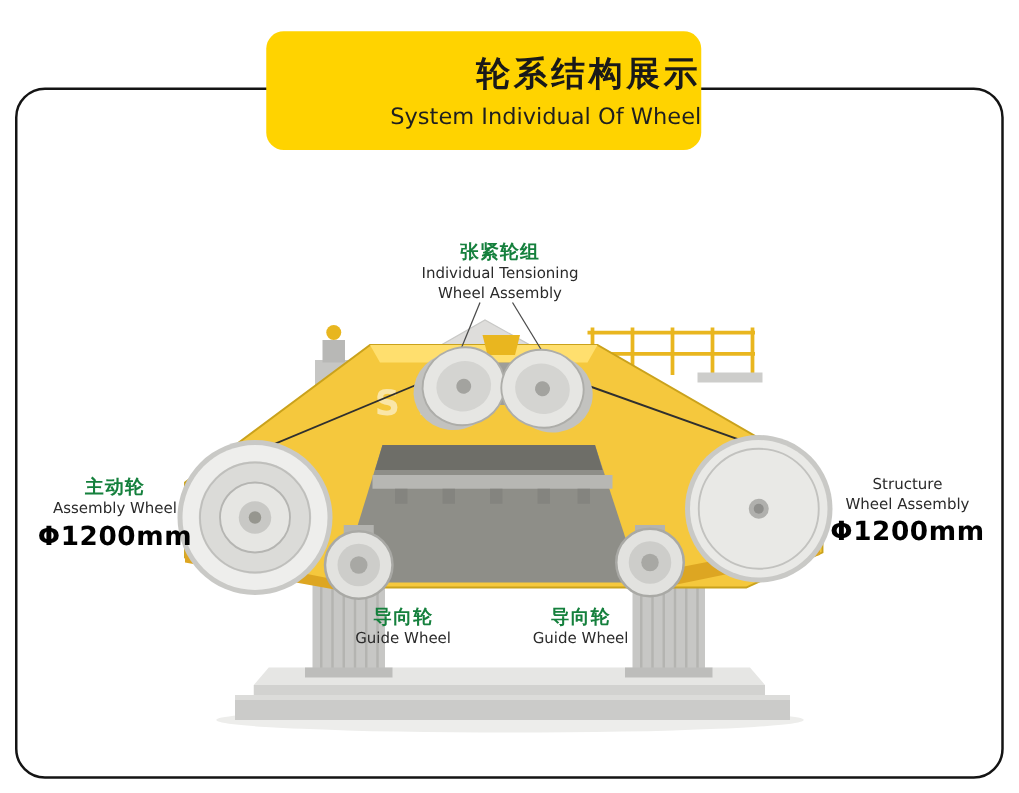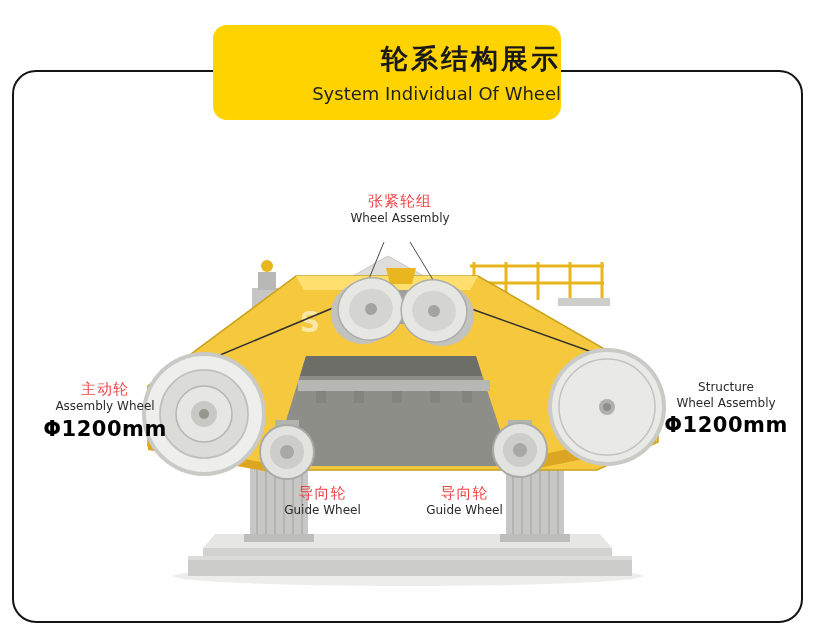--- a/index.html
+++ b/index.html
@@ -13,25 +13,25 @@
   }
   .banner {
     position:absolute; left:213px; top:25px; width:348px; height:95px;
     background:#FFD300; border-radius:14px; z-index:5;
     display:flex; flex-direction:column; align-items:flex-end; justify-content:center;
   }
   .banner-zh { font-size:27px; font-weight:bold; color:#191919; letter-spacing:3px; }
   .banner-en { font-size:18px; font-weight:500; color:#1f1f1f; margin-top:6px; }
   .art { position:absolute; left:0; top:0; z-index:2; }
   .label { position:absolute; text-align:center; z-index:6; color:#1c1c1c; }
-  .lbl-zh { font-size:15px; font-weight:normal; letter-spacing:1px; color:#ef4444; }
+  .lbl-zh { font-size:15px; font-weight:bold; letter-spacing:1px; color:#15803d; }
   .lbl-en { font-size:12px; line-height:1.3; color:#2a2a2a; }
   .lbl-size { font-size:21px; font-weight:bold; color:#000000; margin-top:2px; letter-spacing:0.5px; }
   .label-tensioning { left:308px; top:192px; width:184px; }
-  .label-driving { left:28px; top:380px; width:128px;margin-left:13px; }
+  .label-driving { left:28px; top:380px; width:128px; }
   .label-driven { left:662px; top:380px; width:128px; }
   .label-guide-left { left:270px; top:484px; width:105px; }
   .label-guide-right { left:412px; top:484px; width:105px; }
 </style>
 </head>
 <body>
 
 <div class="frame"></div>
 
 <div class="banner">
@@ -166,20 +166,21 @@
   <g>
     <rect x="508" y="420" width="24" height="24" fill="#b3b3af"></rect>
     <circle cx="520" cy="450" r="27" fill="#e2e2df" stroke="#a9a9a5" stroke-width="2"></circle>
     <circle cx="520" cy="450" r="17" fill="#cdcdca"></circle>
     <circle cx="520" cy="450" r="7" fill="#a8a8a4"></circle>
   </g>
 </svg>
 
 <div class="label label-tensioning">
   <div class="lbl-zh">张紧轮组</div>
+  <div class="lbl-en">Individual Tensioning</div>
   <div class="lbl-en">Wheel Assembly</div>
 </div>
 
 <div class="label label-driving">
   <div class="lbl-zh">主动轮</div>
   <div class="lbl-en">Assembly Wheel</div>
   <div class="lbl-size">Φ1200mm</div>
 </div>
 
 <div class="label label-driven">

